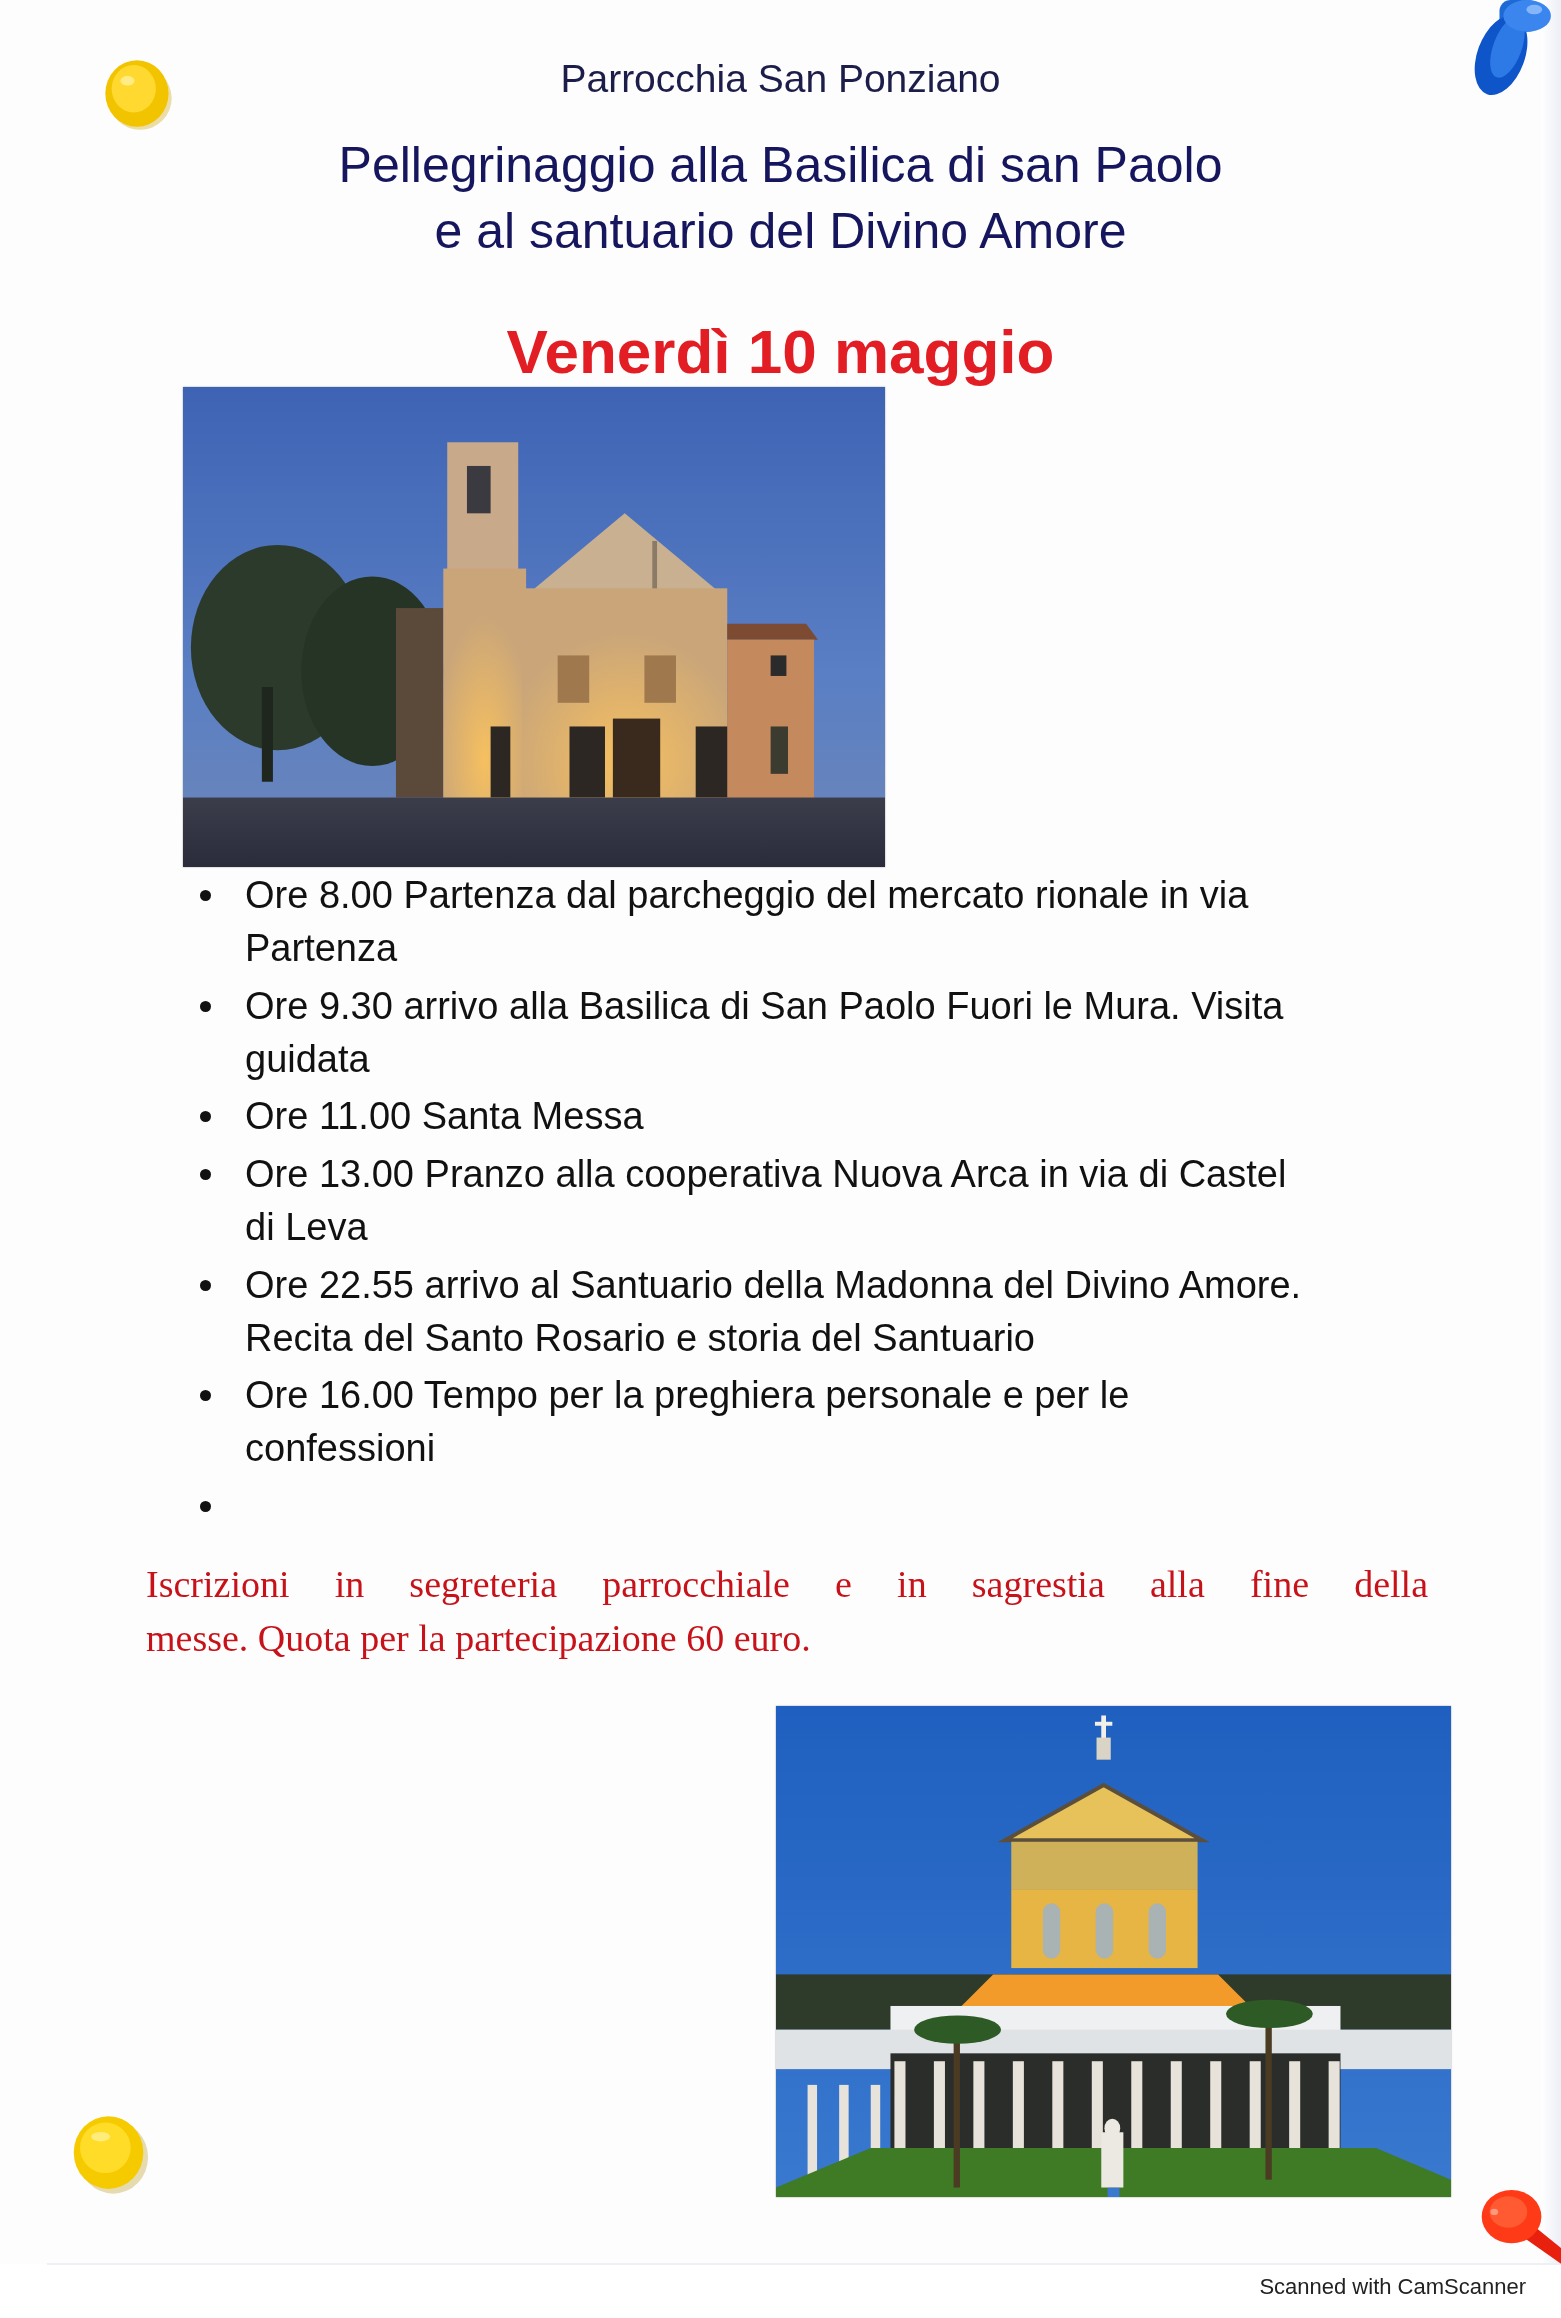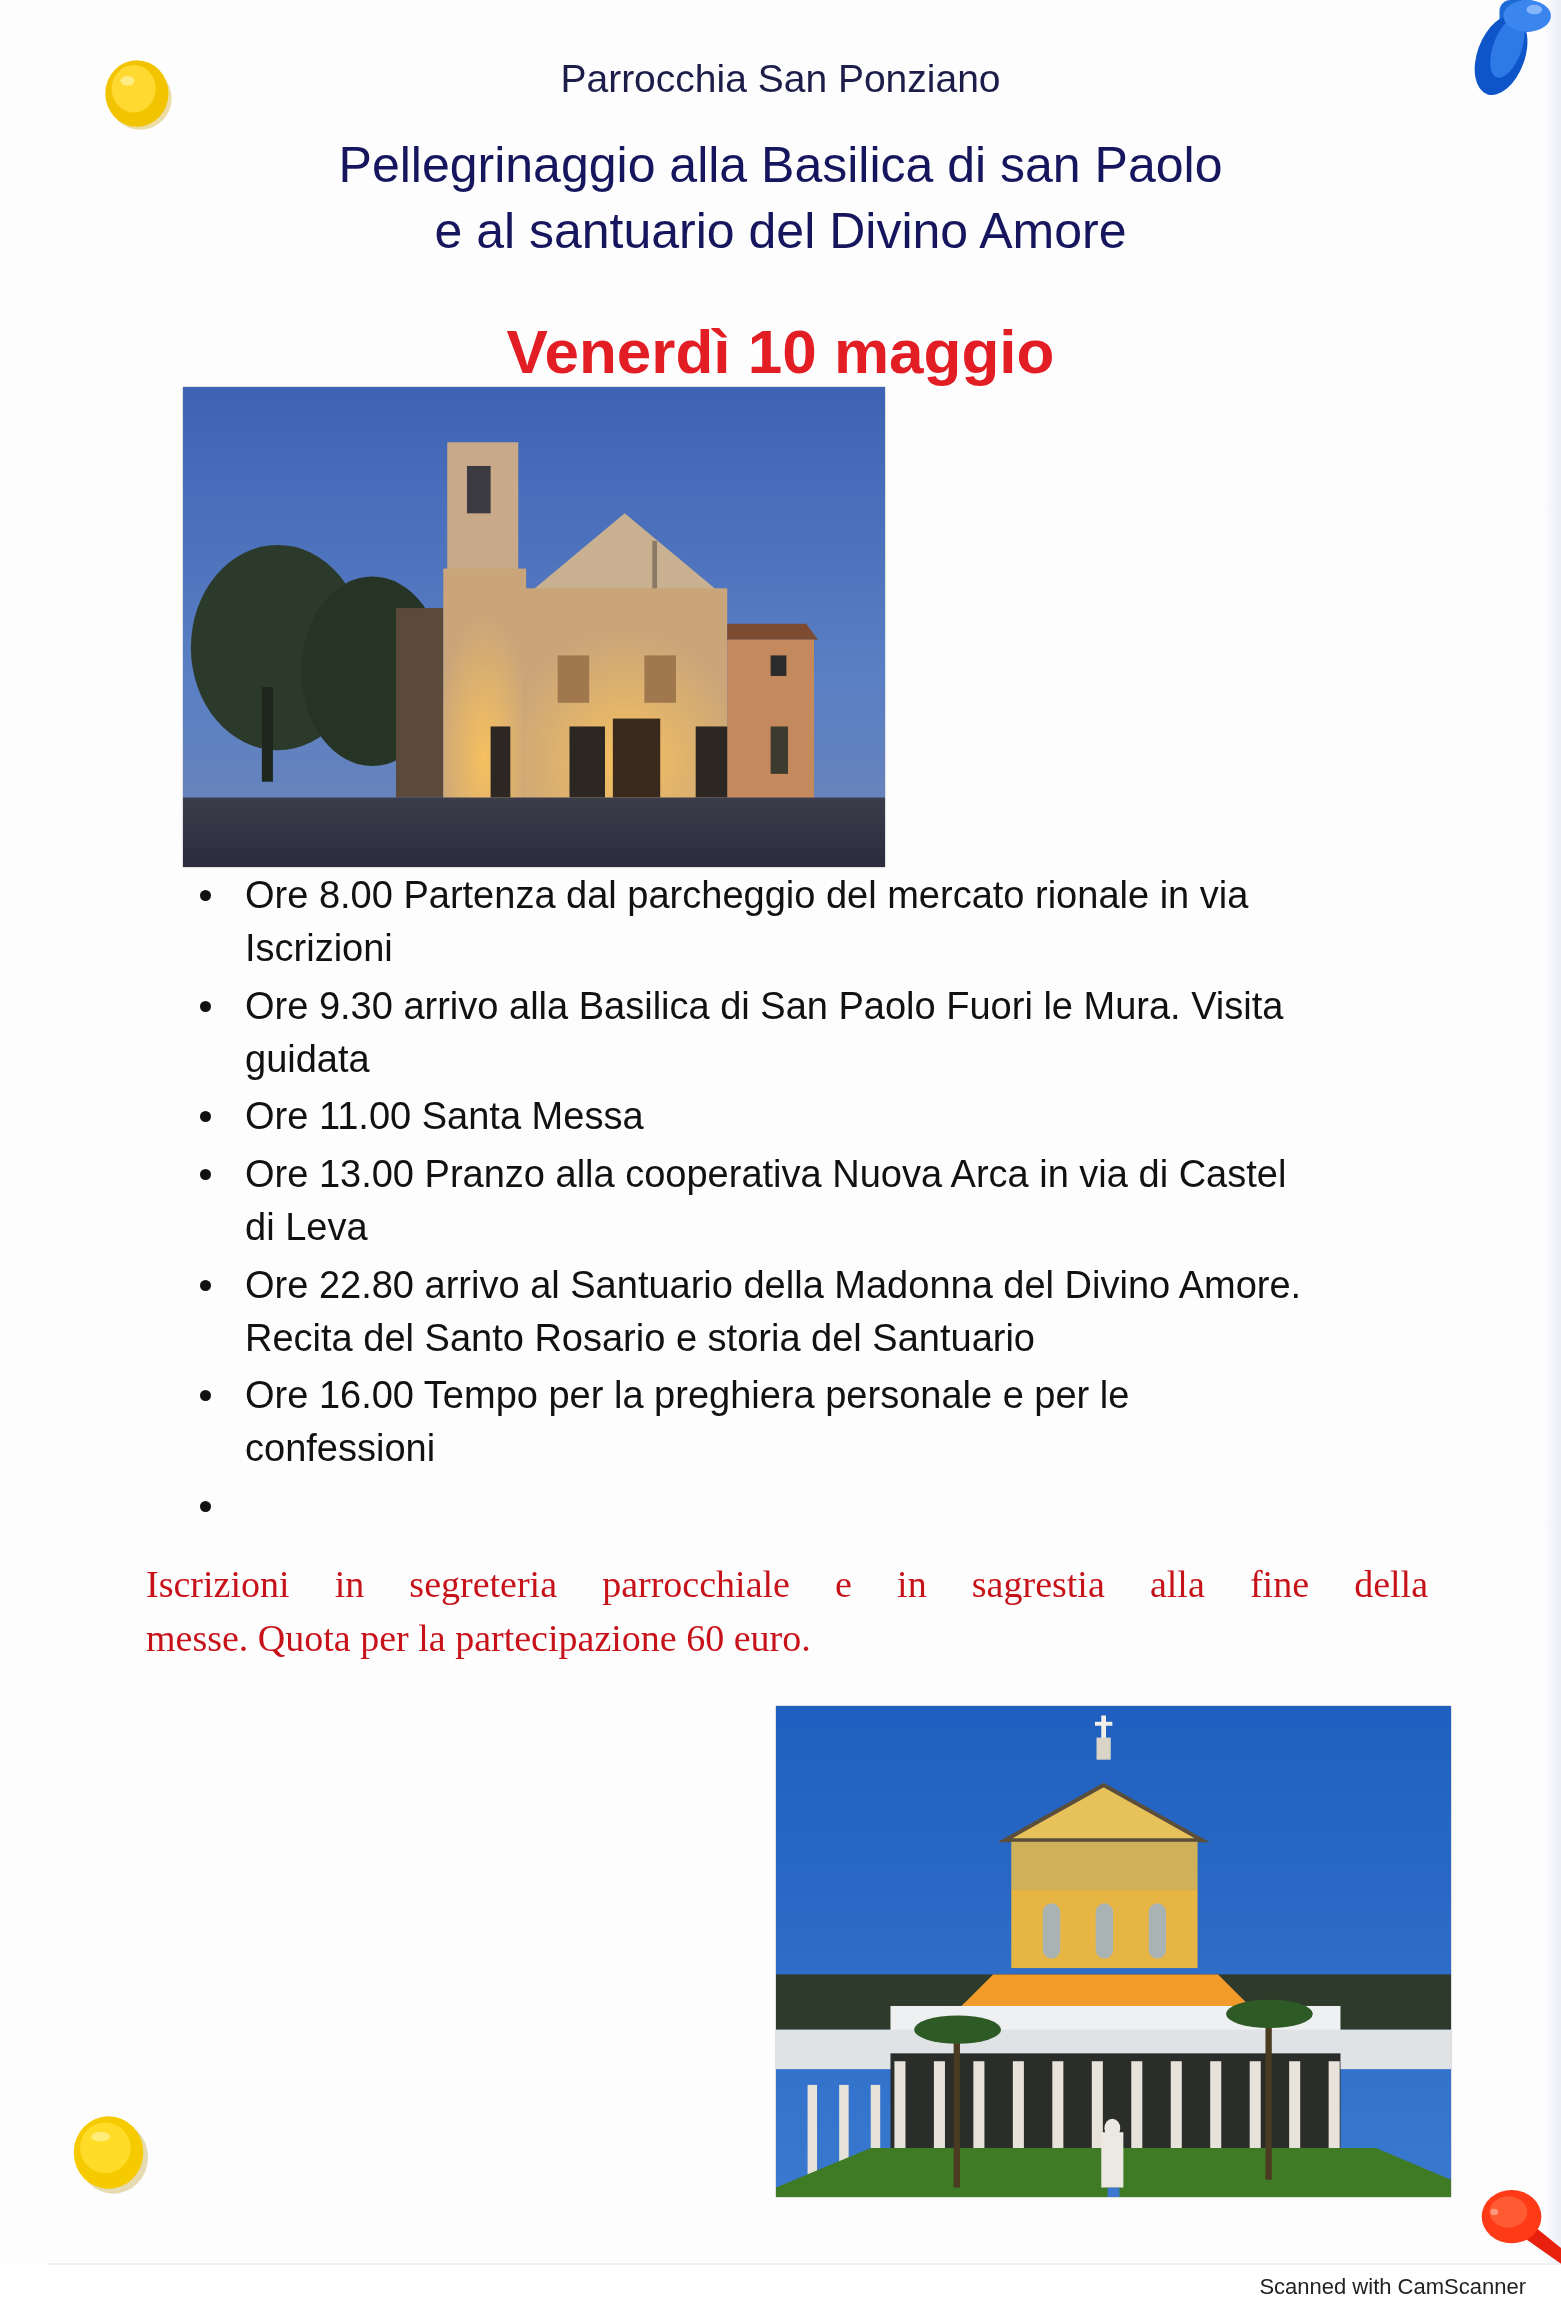--- a/index.html
+++ b/index.html
@@ -121,39 +121,39 @@
     <rect x="745" y="430" width="22" height="60" fill="#3b3b2f"></rect>
 
     <rect x="0" y="520" width="890" height="88" fill="url(#ground1)"></rect>
   </svg>
 </div>
 
 <ul class="schedule">
   <li>
     <span class="bullet"></span>
     <span class="line">Ore 8.00 Partenza dal parcheggio del mercato rionale in via</span>
-    <span class="line">Iscrizioni</span>
+    <span class="line">Partenza</span>
   </li>
   <li>
     <span class="bullet"></span>
     <span class="line">Ore 9.30 arrivo alla Basilica di San Paolo Fuori le Mura. Visita</span>
     <span class="line">guidata</span>
   </li>
   <li>
     <span class="bullet"></span>
     <span class="line">Ore 11.00 Santa Messa</span>
   </li>
   <li>
     <span class="bullet"></span>
     <span class="line">Ore 13.00 Pranzo alla cooperativa Nuova Arca in via di Castel</span>
     <span class="line">di Leva</span>
   </li>
   <li>
     <span class="bullet"></span>
-    <span class="line">Ore 22.80 arrivo al Santuario della Madonna del Divino Amore.</span>
+    <span class="line">Ore 22.55 arrivo al Santuario della Madonna del Divino Amore.</span>
     <span class="line">Recita del Santo Rosario e storia del Santuario</span>
   </li>
   <li>
     <span class="bullet"></span>
     <span class="line">Ore 16.00 Tempo per la preghiera personale e per le</span>
     <span class="line">confessioni</span>
   </li>
   <li>
     <span class="bullet"></span>
   </li>

